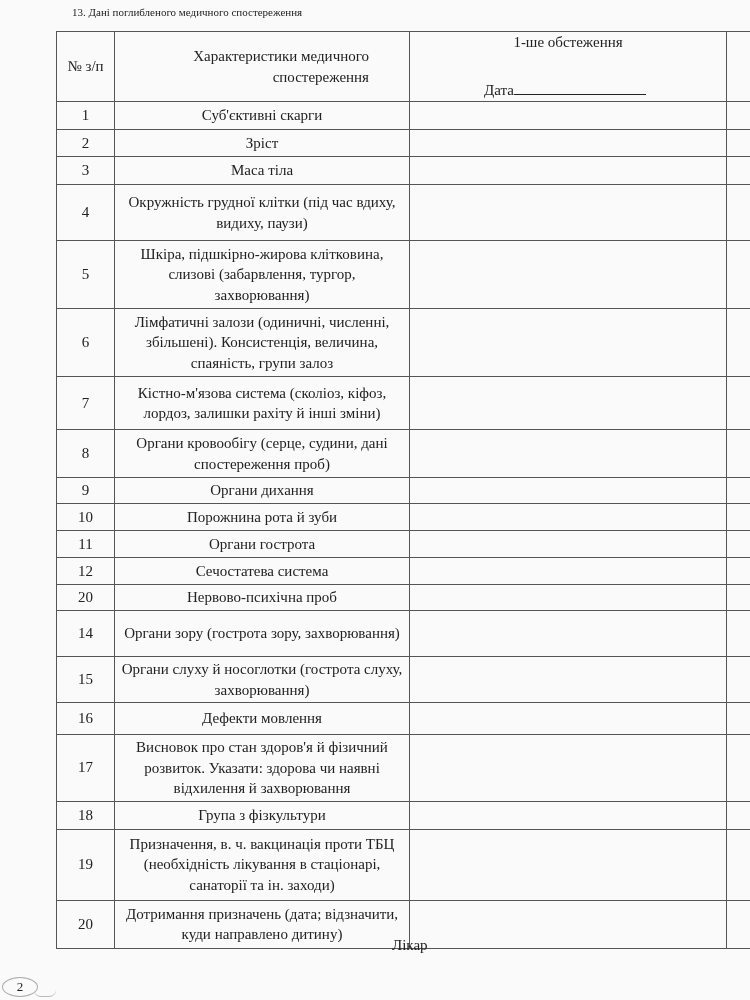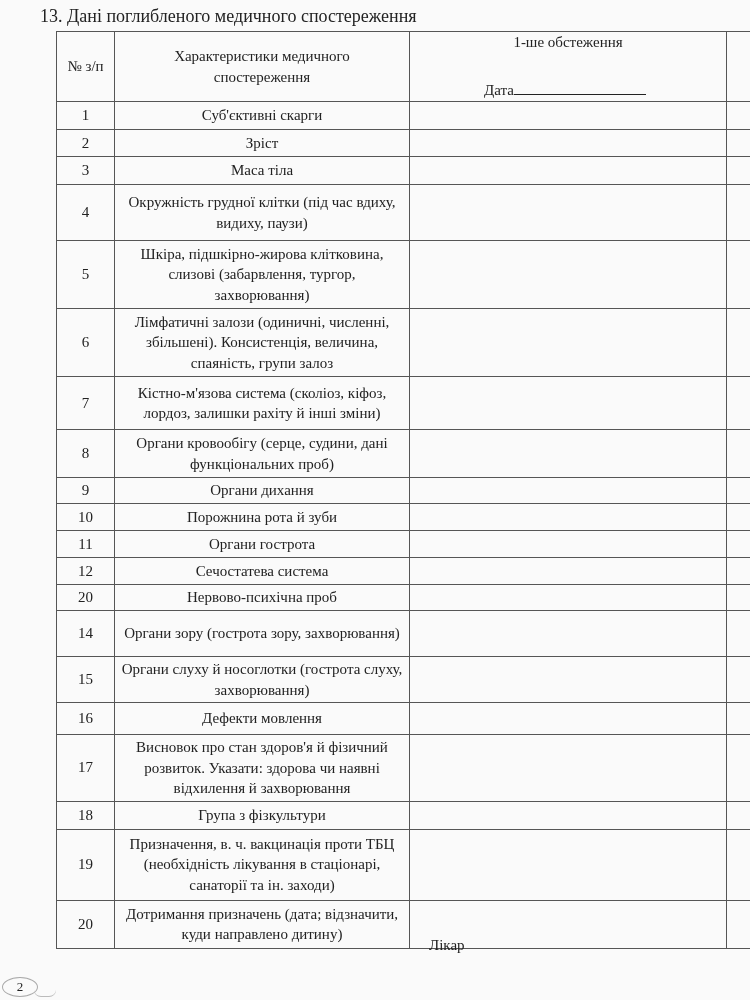--- a/index.html
+++ b/index.html
@@ -1,35 +1,35 @@
 <!DOCTYPE html>
 <html><head>
 <meta charset="utf-8">
 <style>
   html, body { margin:0; padding:0; }
   body {
     width:750px; height:1000px; background:#fafafa; position:relative; overflow:hidden;
     font-family:"Liberation Serif","DejaVu Serif",serif; color:#222;
   }
   .title {
-    position:absolute; left:40px; top:6px; font-size:18px; color:#222; white-space:nowrap;
+    position:absolute; left:72px; top:6px; font-size:11px; color:#222; white-space:nowrap;
   }
   table.form {
     position:absolute; left:56px; top:31px; border-collapse:collapse; table-layout:fixed;
     width:720px; font-size:15px;
   }
   table.form td, table.form th {
     border:1px solid #555; padding:0; vertical-align:middle; font-weight:normal;
   }
   table.form tr > :last-child { border-right:none; }
   .num { text-align:center; }
   .desc { padding:2px 6px 2px 6px !important; line-height:20.5px; text-align:center; }
   th .hd { text-align:center; line-height:21px; }
   .date-line { display:inline-block; width:132px; border-bottom:1px solid #222; height:14px; vertical-align:baseline; }
-  .footer-doctor { position:absolute; left:429px; top:937px; font-size:15px; }
+  .footer-doctor { position:absolute; left:392px; top:937px; font-size:15px; }
   .page-num {
     position:absolute; left:2px; top:977px; width:34px; height:18px; border:1px solid #aaa; border-radius:50%;
     text-align:center; font-size:13px; line-height:18px; background:#fafafa;
   }
   .page-tail { position:absolute; left:34px; top:990px; width:22px; height:6px; border-bottom:1px solid #bbb; border-radius:0 0 10px 10px; }
 </style>
 </head>
 <body>
 
 <div class="title">13. Дані поглибленого медичного спостереження</div>
@@ -40,21 +40,21 @@
     <col style="width:295px">
     <col style="width:317px">
     <col style="width:50px">
   </colgroup>
   <thead>
     <tr style="height:52px">
       <th class="num">
         <div class="hd" style="width:40px;margin:8px auto;">№ з/п</div>
       </th>
       <th>
-        <div class="hd" style="padding:0 40px;">Характеристики медичного спостереження</div>
+        <div class="hd" style="padding:0 40px;text-align:right;">Характеристики медичного спостереження</div>
       </th>
       <th>
         <div class="hd">1-ше обстеження</div>
         <div class="hd" style="text-align:left;padding-left:74px;margin-top:27px;">
           <span>Дата</span><span class="date-line"></span>
         </div>
       </th>
       <th></th>
     </tr>
   </thead>
@@ -96,21 +96,21 @@
         <td></td>
       </tr>
       <tr style="height: 53px;">
         <td class="num">7</td>
         <td class="desc">Кістно-м'язова система (сколіоз, кіфоз, лордоз, залишки рахіту й інші зміни)</td>
         <td></td>
         <td></td>
       </tr>
       <tr style="height: 48px;">
         <td class="num">8</td>
-        <td class="desc">Органи кровообігу (серце, судини, дані функціональних проб)</td>
+        <td class="desc">Органи кровообігу (серце, судини, дані спостереження проб)</td>
         <td></td>
         <td></td>
       </tr>
       <tr style="height: 26px;">
         <td class="num">9</td>
         <td class="desc">Органи дихання</td>
         <td></td>
         <td></td>
       </tr>
       <tr style="height: 27px;">

